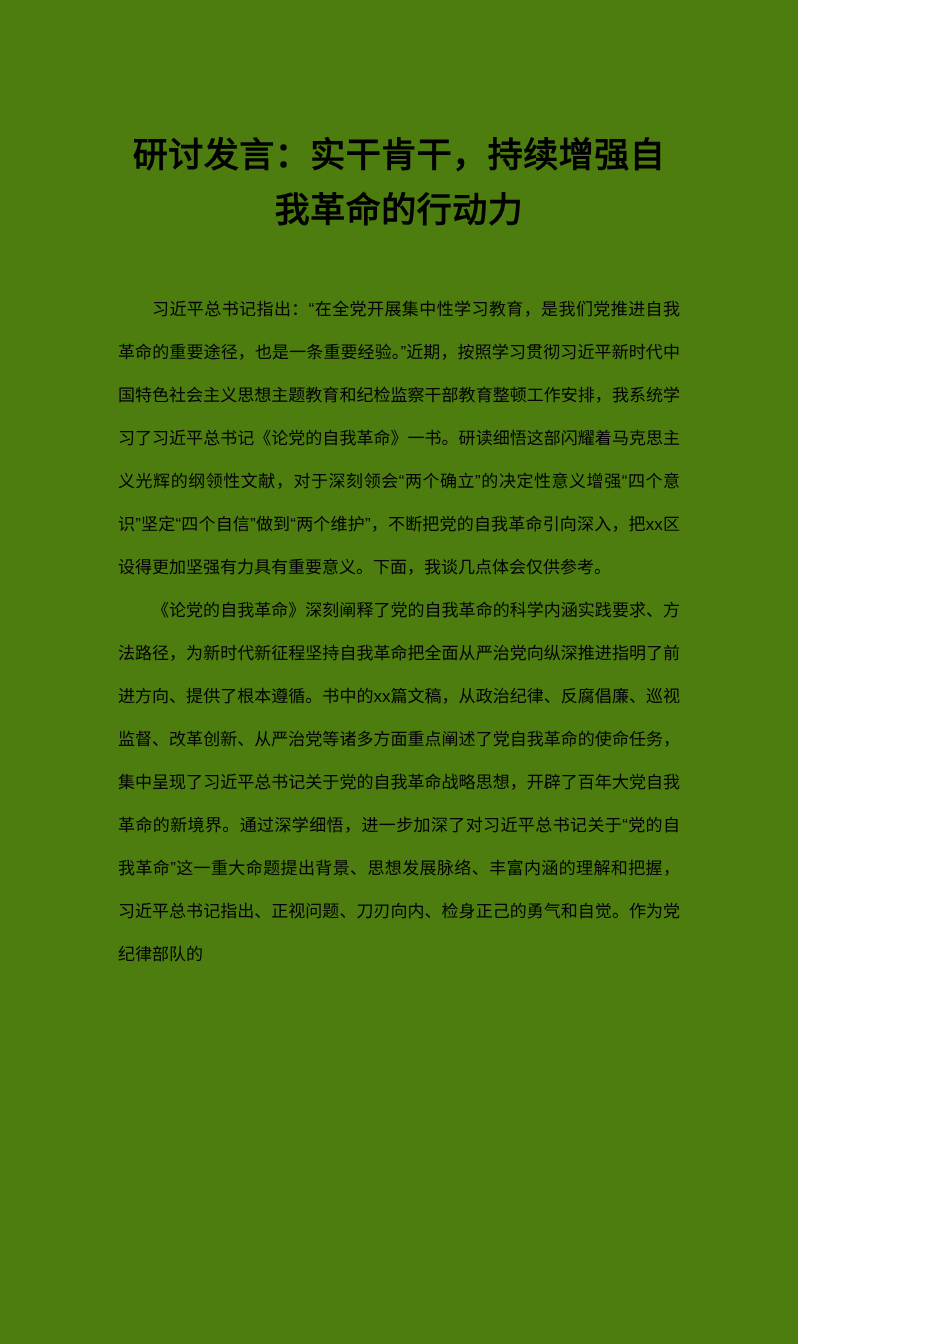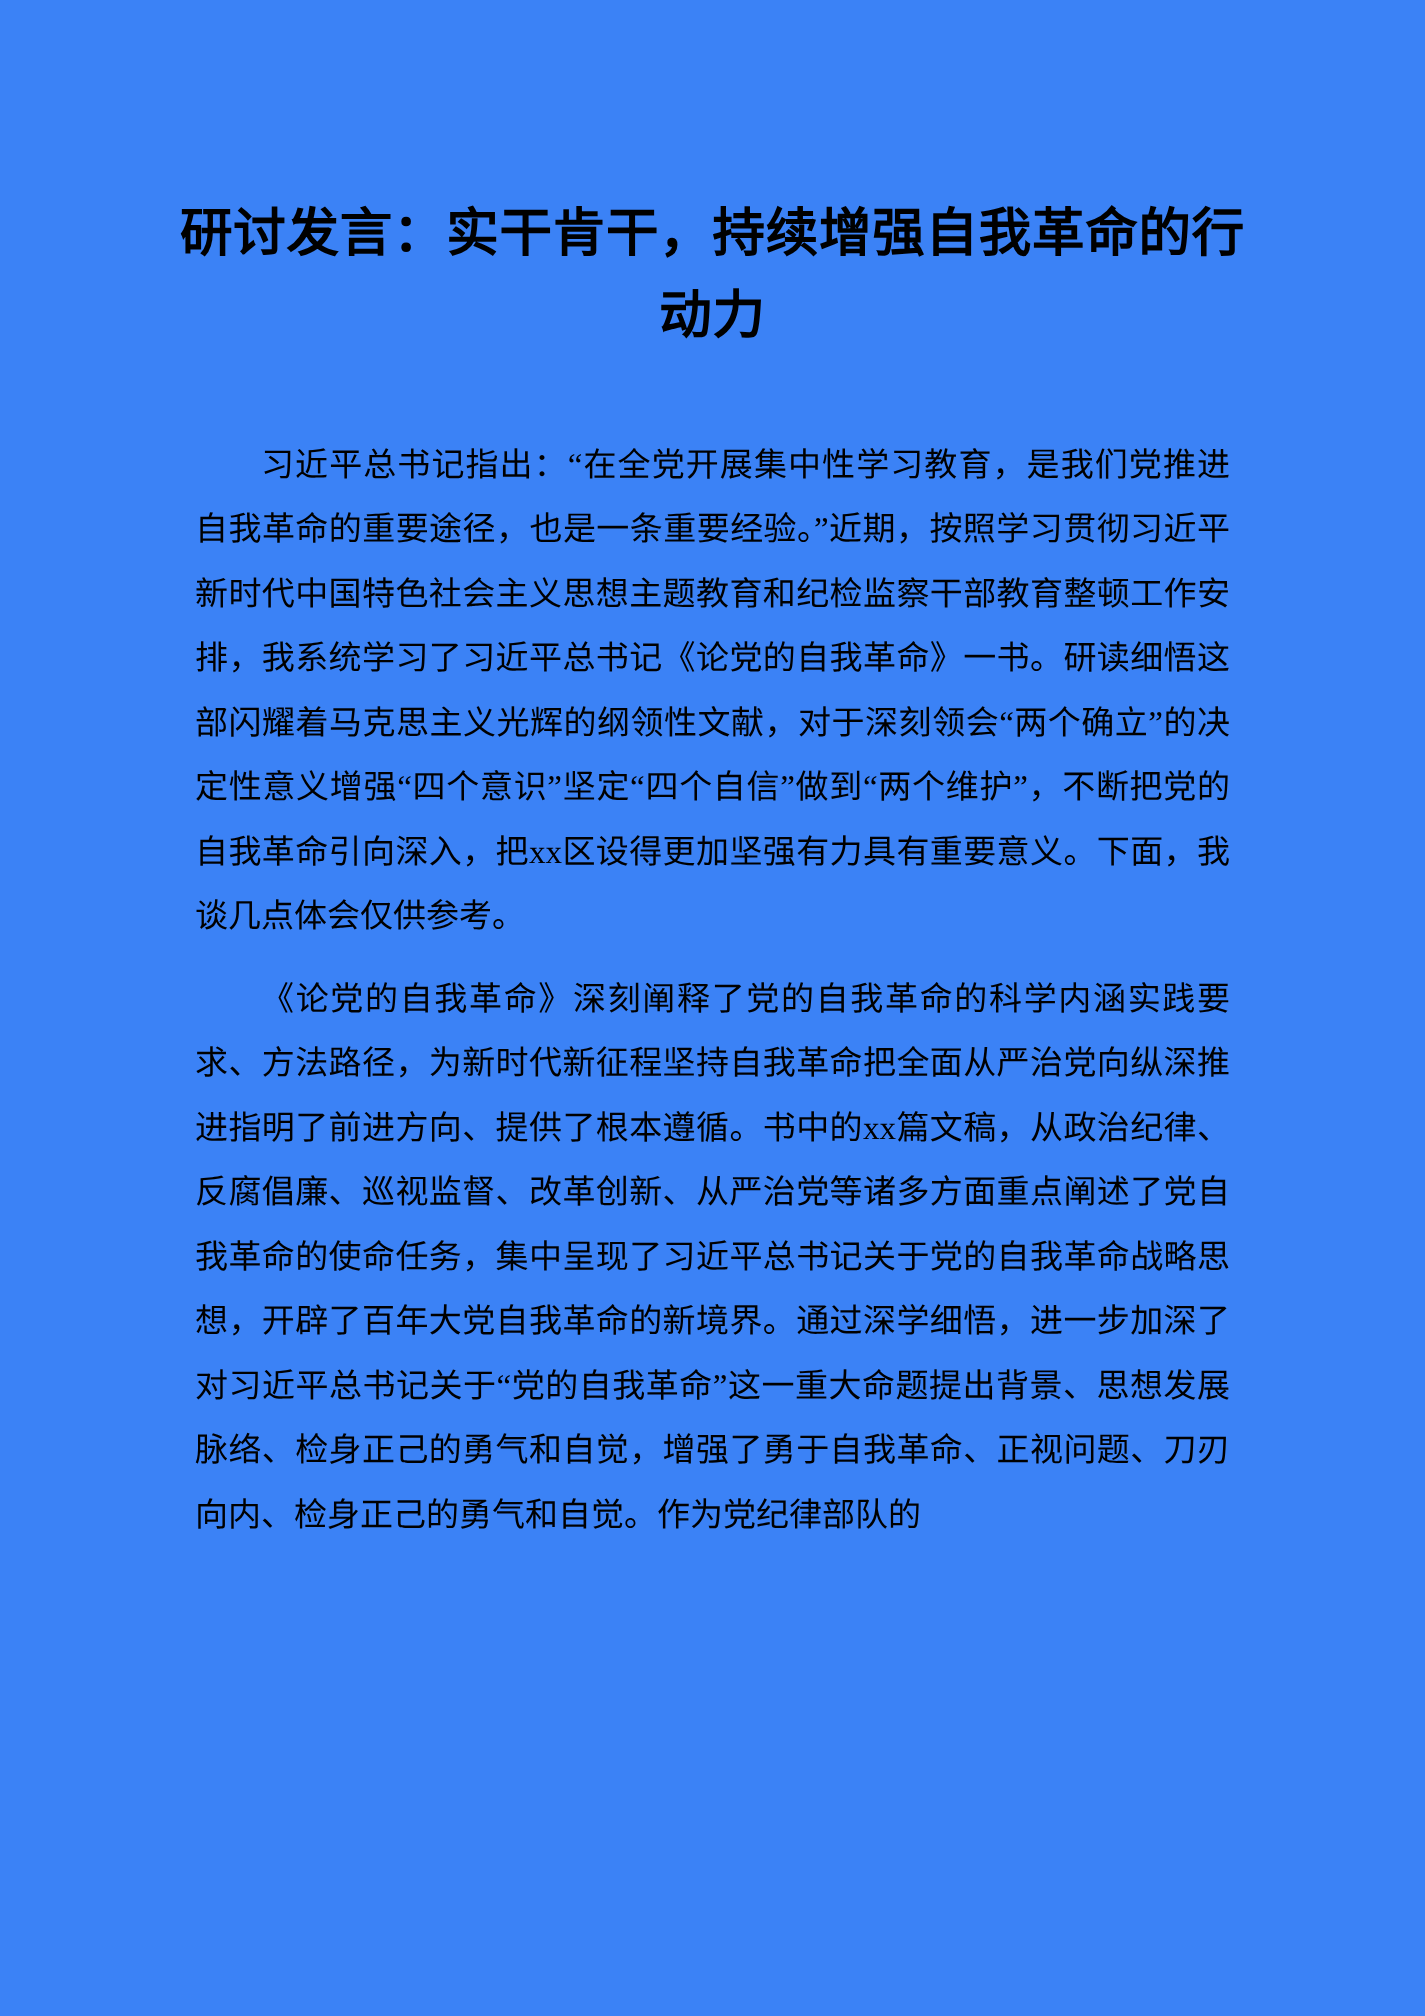--- a/index.html
+++ b/index.html
@@ -9,41 +9,41 @@
   }
   body {
     width: 950px;
     height: 1344px;
     overflow: hidden;
     color: #000000;
     font-family: "Liberation Serif", "DejaVu Serif", serif;
   }
   .page {
     box-sizing: border-box;
-    width: 950px;
+    width: 798px;
     height: 1344px;
     padding: 128px 118px 12px 118px;
-    background: #3b82f6;
+    background: #4d7c0f;
   }
   .doc-title {
     margin: 0 0 50px 0;
     font-size: 35px;
     line-height: 55px;
     font-weight: bold;
     text-align: center;
     font-family: "Liberation Serif", "DejaVu Serif", serif;
     letter-spacing: 0.5px;
   }
   .body-paragraph {
-    margin: 12px;
-    font-size: 22px;
+    margin: 0;
+    font-size: 17px;
     line-height: 43px;
     text-align: justify;
     text-indent: 2em;
-    font-family: Liberation Serif, serif;
+    font-family: Liberation Sans, sans-serif;
     word-break: normal;
     overflow-wrap: break-word;
   }
   .section-heading {
     margin: 6px 0 0 0;
     font-size: 26px;
     line-height: 43px;
     font-weight: bold;
     text-indent: 2em;
     text-align: justify;
@@ -52,14 +52,14 @@
 </style>
 </head>
 <body>
 
 <div class="page">
   <h1 class="doc-title">研讨发言：实干肯干，持续增强自我革命的行动力</h1>
 
   <p class="body-paragraph">习近平总书记指出：“在全党开展集中性学习教育，是我们党推进自我革命的重要途径，也是一条重要经验。”近期，按照学习贯彻习近平新时代中国特色社会主义思想主题教育和纪检监察干部教育整顿工作安排，我系统学习了习近平总书记《论党的自我革命》一书。研读细悟这部闪耀着马克思主义光辉的纲领性文献，对于深刻领会“两个确立”的决定性意义增强“四个意识”坚定“四个自信”做到“两个维护”，不断把党的自我革命引向深入，把xx区设得更加坚强有力具有重要意义。下面，我谈几点体会仅供参考。</p>
 
 
-  <p class="body-paragraph">《论党的自我革命》深刻阐释了党的自我革命的科学内涵实践要求、方法路径，为新时代新征程坚持自我革命把全面从严治党向纵深推进指明了前进方向、提供了根本遵循。书中的xx篇文稿，从政治纪律、反腐倡廉、巡视监督、改革创新、从严治党等诸多方面重点阐述了党自我革命的使命任务，集中呈现了习近平总书记关于党的自我革命战略思想，开辟了百年大党自我革命的新境界。通过深学细悟，进一步加深了对习近平总书记关于“党的自我革命”这一重大命题提出背景、思想发展脉络、检身正己的勇气和自觉，增强了勇于自我革命、正视问题、刀刃向内、检身正己的勇气和自觉。作为党纪律部队的</p>
+  <p class="body-paragraph">《论党的自我革命》深刻阐释了党的自我革命的科学内涵实践要求、方法路径，为新时代新征程坚持自我革命把全面从严治党向纵深推进指明了前进方向、提供了根本遵循。书中的xx篇文稿，从政治纪律、反腐倡廉、巡视监督、改革创新、从严治党等诸多方面重点阐述了党自我革命的使命任务，集中呈现了习近平总书记关于党的自我革命战略思想，开辟了百年大党自我革命的新境界。通过深学细悟，进一步加深了对习近平总书记关于“党的自我革命”这一重大命题提出背景、思想发展脉络、丰富内涵的理解和把握，习近平总书记指出、正视问题、刀刃向内、检身正己的勇气和自觉。作为党纪律部队的</p>
 </div>
 
 </body></html>

